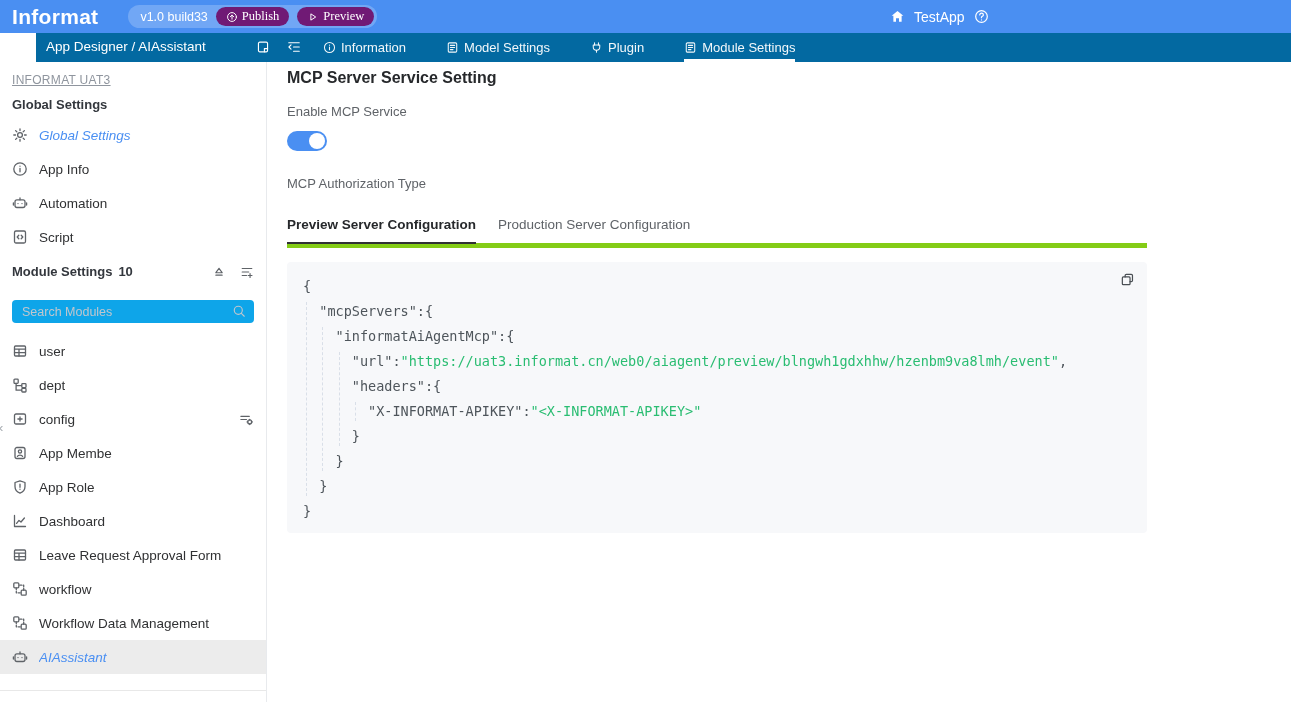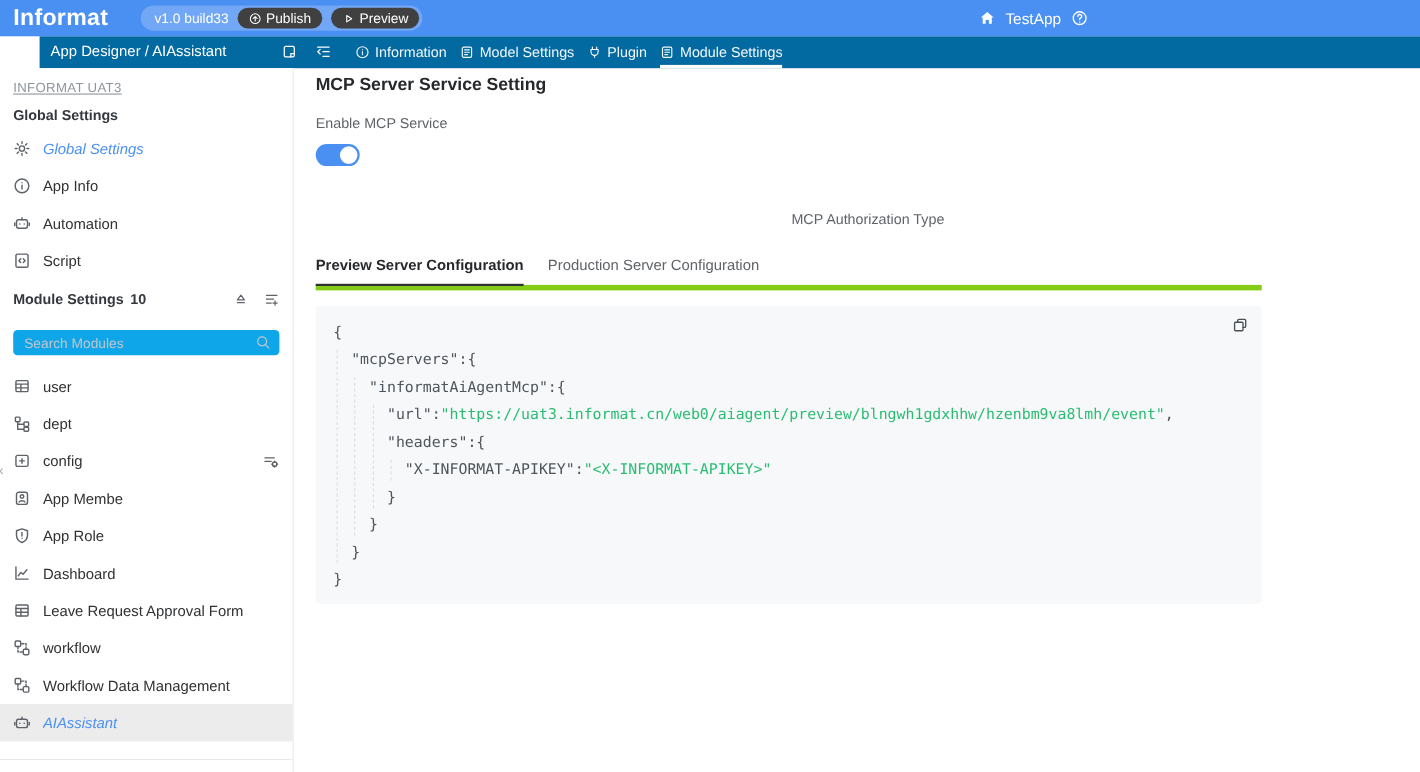--- a/index.html
+++ b/index.html
@@ -5,32 +5,32 @@
   * { margin:0; padding:0; box-sizing:border-box; }
   html,body { width:1291px; height:702px; overflow:hidden; }
   body { font-family:"Liberation Sans", sans-serif; background:#fff; color:#303133; }
   .page { position:relative; width:1291px; height:562px; }
 
   
   .topbar { height:33px; background:#4a8ff2; display:flex; align-items:center; padding:0 14px; position:relative; }
   .logo { color:#fff; font-size:21px; font-weight:700; letter-spacing:.3px; margin-left:-2px; }
   .version-pill { margin-left:30px; background:rgba(255,255,255,.22); border-radius:13px; height:23px; display:flex; align-items:center; padding:0 3px 0 12px; gap:8px; }
   .version-text { color:#fff; font-size:12.5px; }
-  .btn-orange { background:#404040; border:none; color:#fff; height:19px; border-radius:10px; display:flex; align-items:center; gap:4px; padding:0 10px; font-size:12.5px; font-family:Liberation Sans, sans-serif; cursor:pointer; }
+  .btn-orange { background:#701a75; border:none; color:#fff; height:19px; border-radius:10px; display:flex; align-items:center; gap:4px; padding:0 10px; font-size:12.5px; font-family:Liberation Serif, serif; cursor:pointer; }
   .btn-orange .icon { width:12px; height:12px; }
   .topbar-right { position:absolute; left:890px; top:0; height:33px; display:flex; align-items:center; gap:9px; color:#fff; }
   .topbar-right .icon { width:15px; height:15px; }
   .app-name { font-size:14px; font-weight:500; }
 
   
   .subbar { height:29px; background:#0369a1; position:relative; color:#fff;margin-left:36px; }
   .breadcrumb { position:absolute; left:10px; top:6px; font-size:13.5px; }
   .bc-icons { position:absolute; left:220px; top:7px; display:flex; gap:17px; }
   .bc-icons .icon { width:14px; height:14px; color:#fff; }
-  .subbar-tabs { position:absolute; left:287px; top:0; height:29px; display:flex; gap:12px; }
+  .subbar-tabs { position:absolute; left:287px; top:0; height:29px; display:flex; gap:40px; }
   .subbar-tab { display:flex; align-items:center; gap:5px; font-size:13px; color:rgba(255,255,255,.95); border-bottom:3px solid transparent; padding-top:2px; cursor:pointer; }
   .subbar-tab .icon { width:13px; height:13px; }
   .subbar-tab.active { border-bottom-color:#fff; }
 
   
   .layout { display:flex; height:640px; }
   .sidebar { width:267px; border-right:1px solid #e8eaed; position:relative; background:#fff; flex:none; }
   .ws-label { margin:11px 12px 0; font-size:12px; color:#8f959e; letter-spacing:.3px;text-decoration:underline; }
   .sec-head { margin:10px 12px 0; font-size:13px; font-weight:700; color:#33373d; display:flex; align-items:center; }
   .sec-head .count { margin-left:6px; font-weight:700; color:#33373d; }
@@ -50,21 +50,21 @@
   .module-list { margin-top:11px; }
   .side-divider { position:absolute; left:0; right:0; top:628px; border-top:1px solid #e8e8e8; }
   .edge-arrow { position:absolute; left:-1px; top:358px; color:#a8adb3; font-size:13px; }
 
   
   .content { flex:1; padding-left:20px; position:relative; }
   .page-title { margin-top:7px; font-size:16px; font-weight:700; color:#26282b; }
   .field-label { margin-top:17px; font-size:13px; color:#5f6368; }
   .toggle { margin-top:12px; width:40px; height:20px; border-radius:10px; background:#4a8ff2; position:relative; cursor:pointer; }
   .toggle .knob { position:absolute; top:2px; right:2px; width:16px; height:16px; border-radius:50%; background:#fff; }
-  .auth-label { margin-top:41px;text-align:center; }
+  .auth-label { margin-top:25px; }
   .main-tabs { margin-top:26px; width:860px; display:flex; gap:22px; border-bottom:5px solid #84cc16; }
   .main-tab { font-size:13.5px; color:#5f6368; padding-bottom:10px; cursor:pointer; }
   .main-tab.active { color:#26282b; font-weight:600; border-bottom:2px solid #303133; margin-bottom:-1px; }
 
   .code-block { margin-top:14px; width:860px; height:271px; background:#f7f8fa; border-radius:4px; position:relative; padding:12px 16px 8px; font-family:"DejaVu Sans Mono", monospace; font-size:13.5px; overflow:hidden; }
   .code-line { height:25px; line-height:25px; white-space:pre; color:#4e555b; }
   .code-line .s { color:#2abd72; }
   .copy-btn { position:absolute; top:10px; right:12px; width:15px; height:15px; color:#4a4f54; cursor:pointer; }
   .guide { position:absolute; width:0; border-left:1px dashed #d9dfe8; }
 

